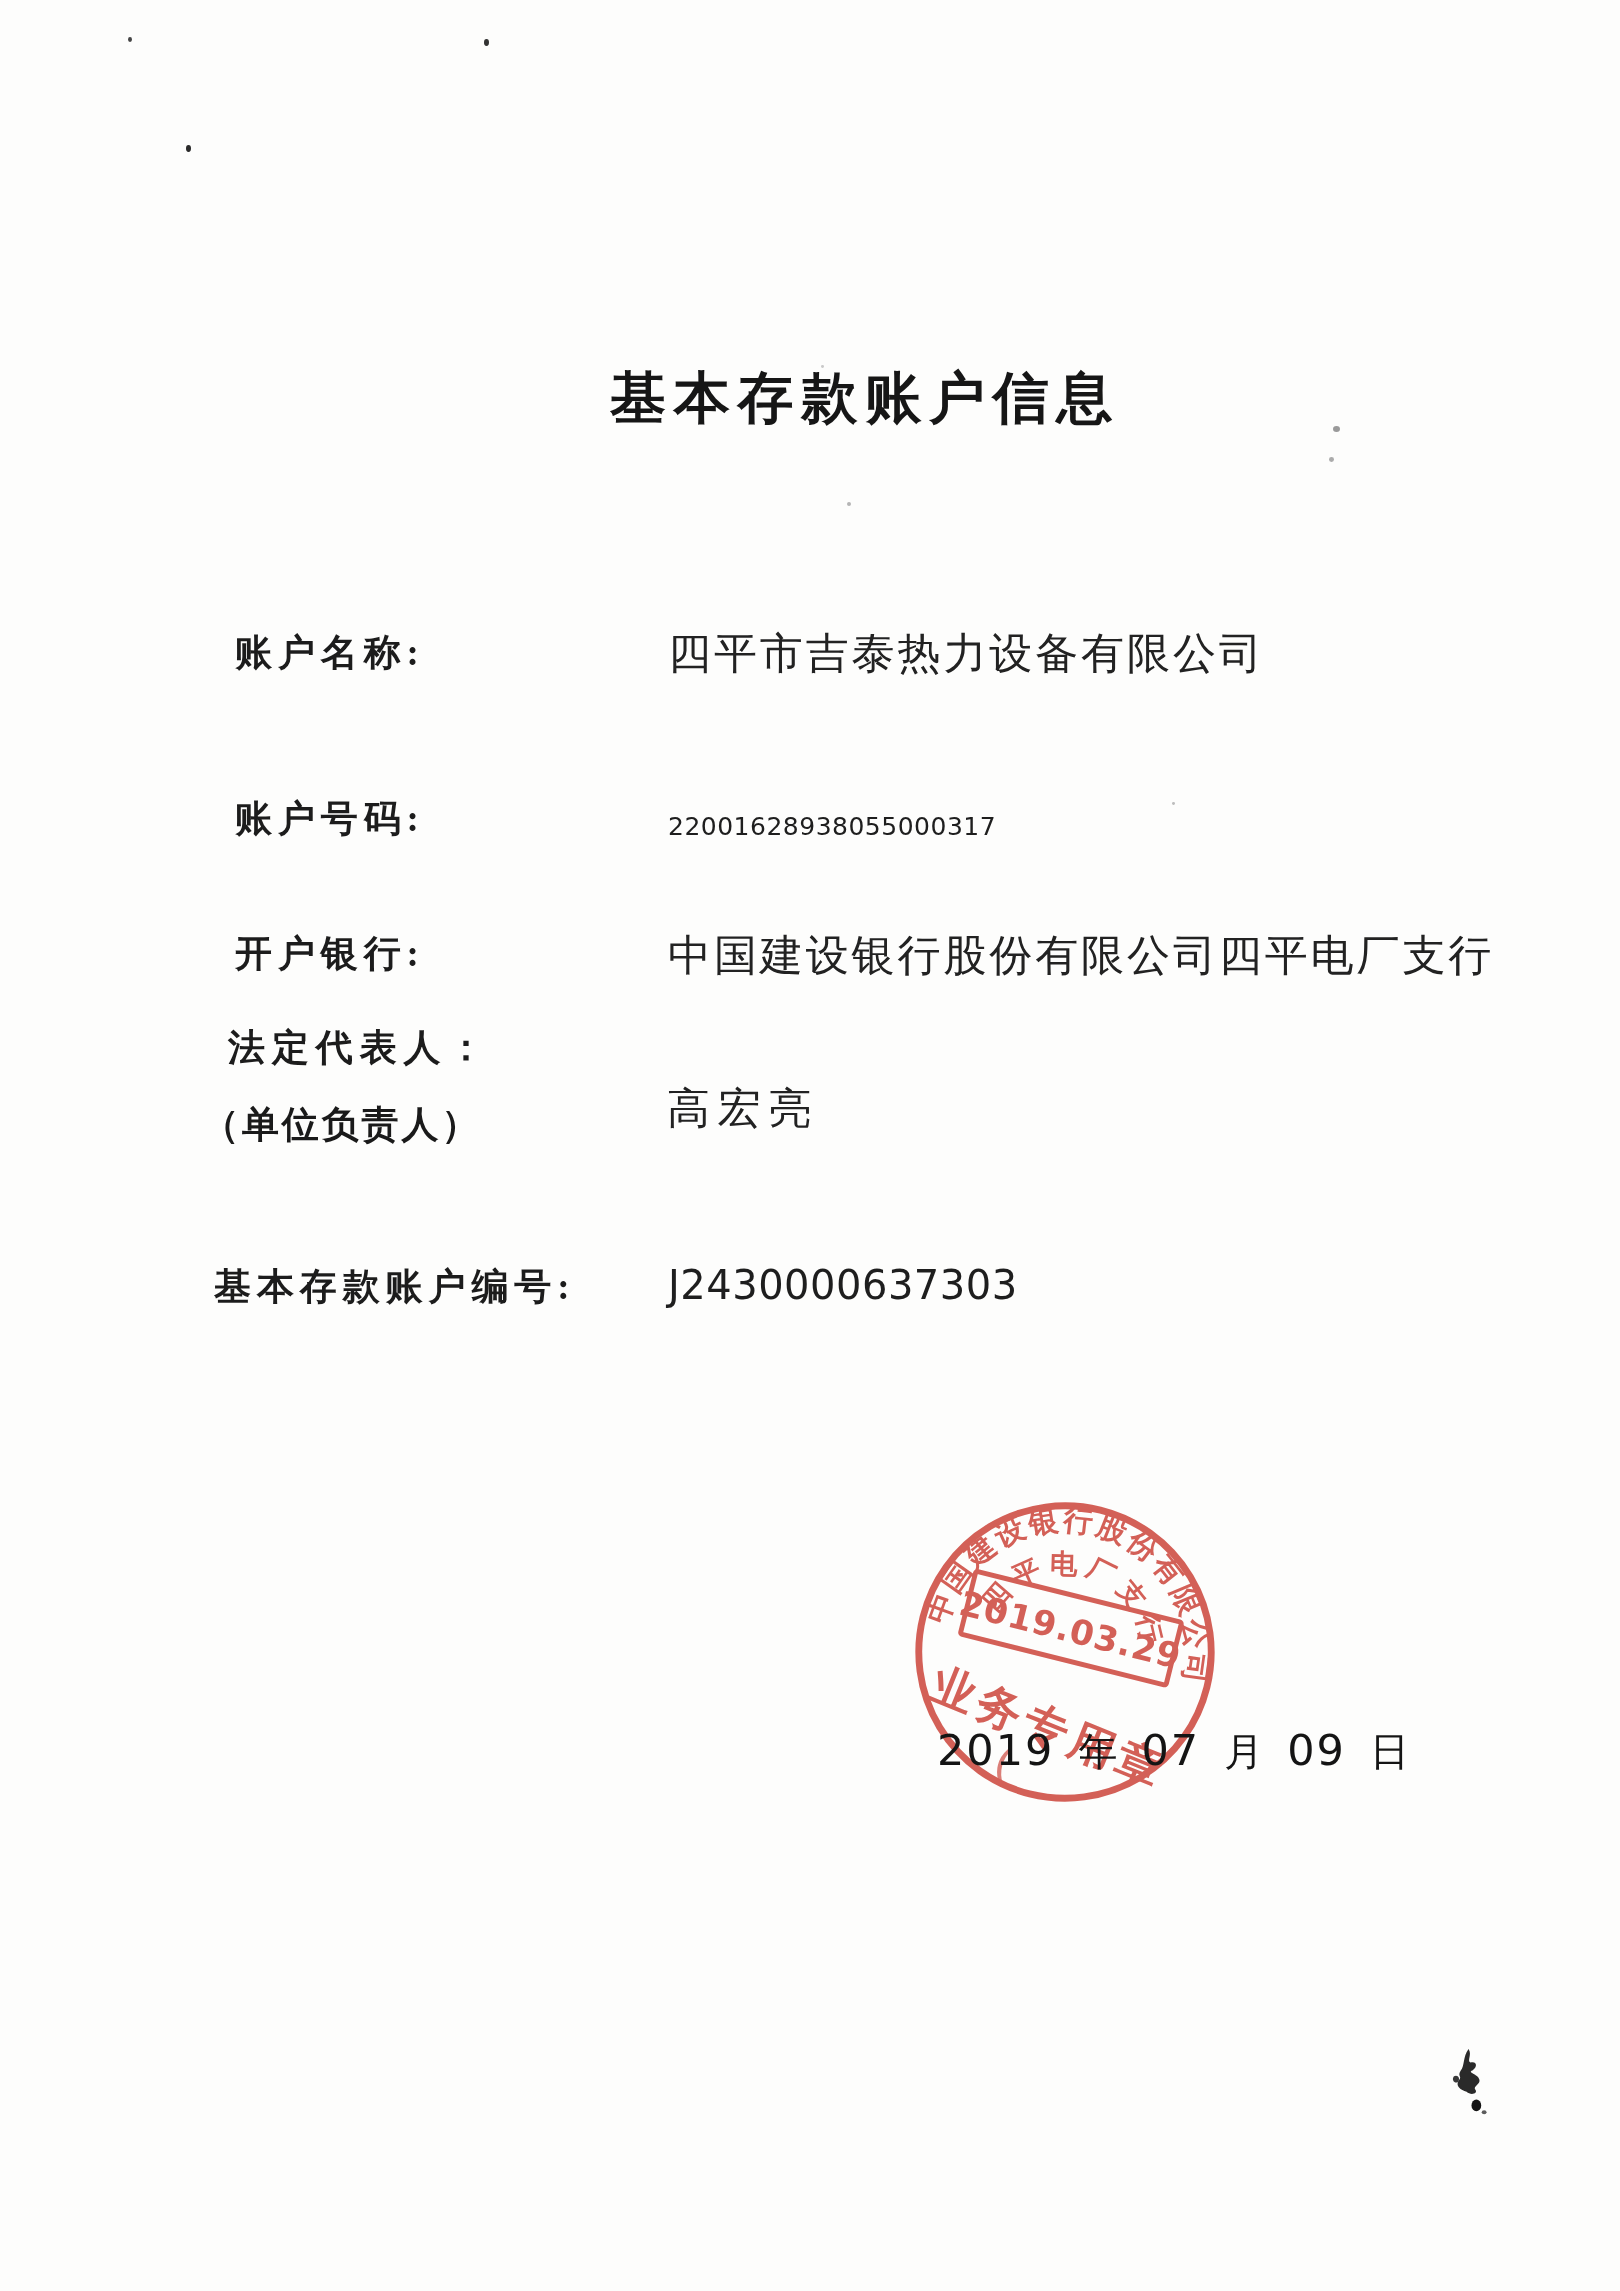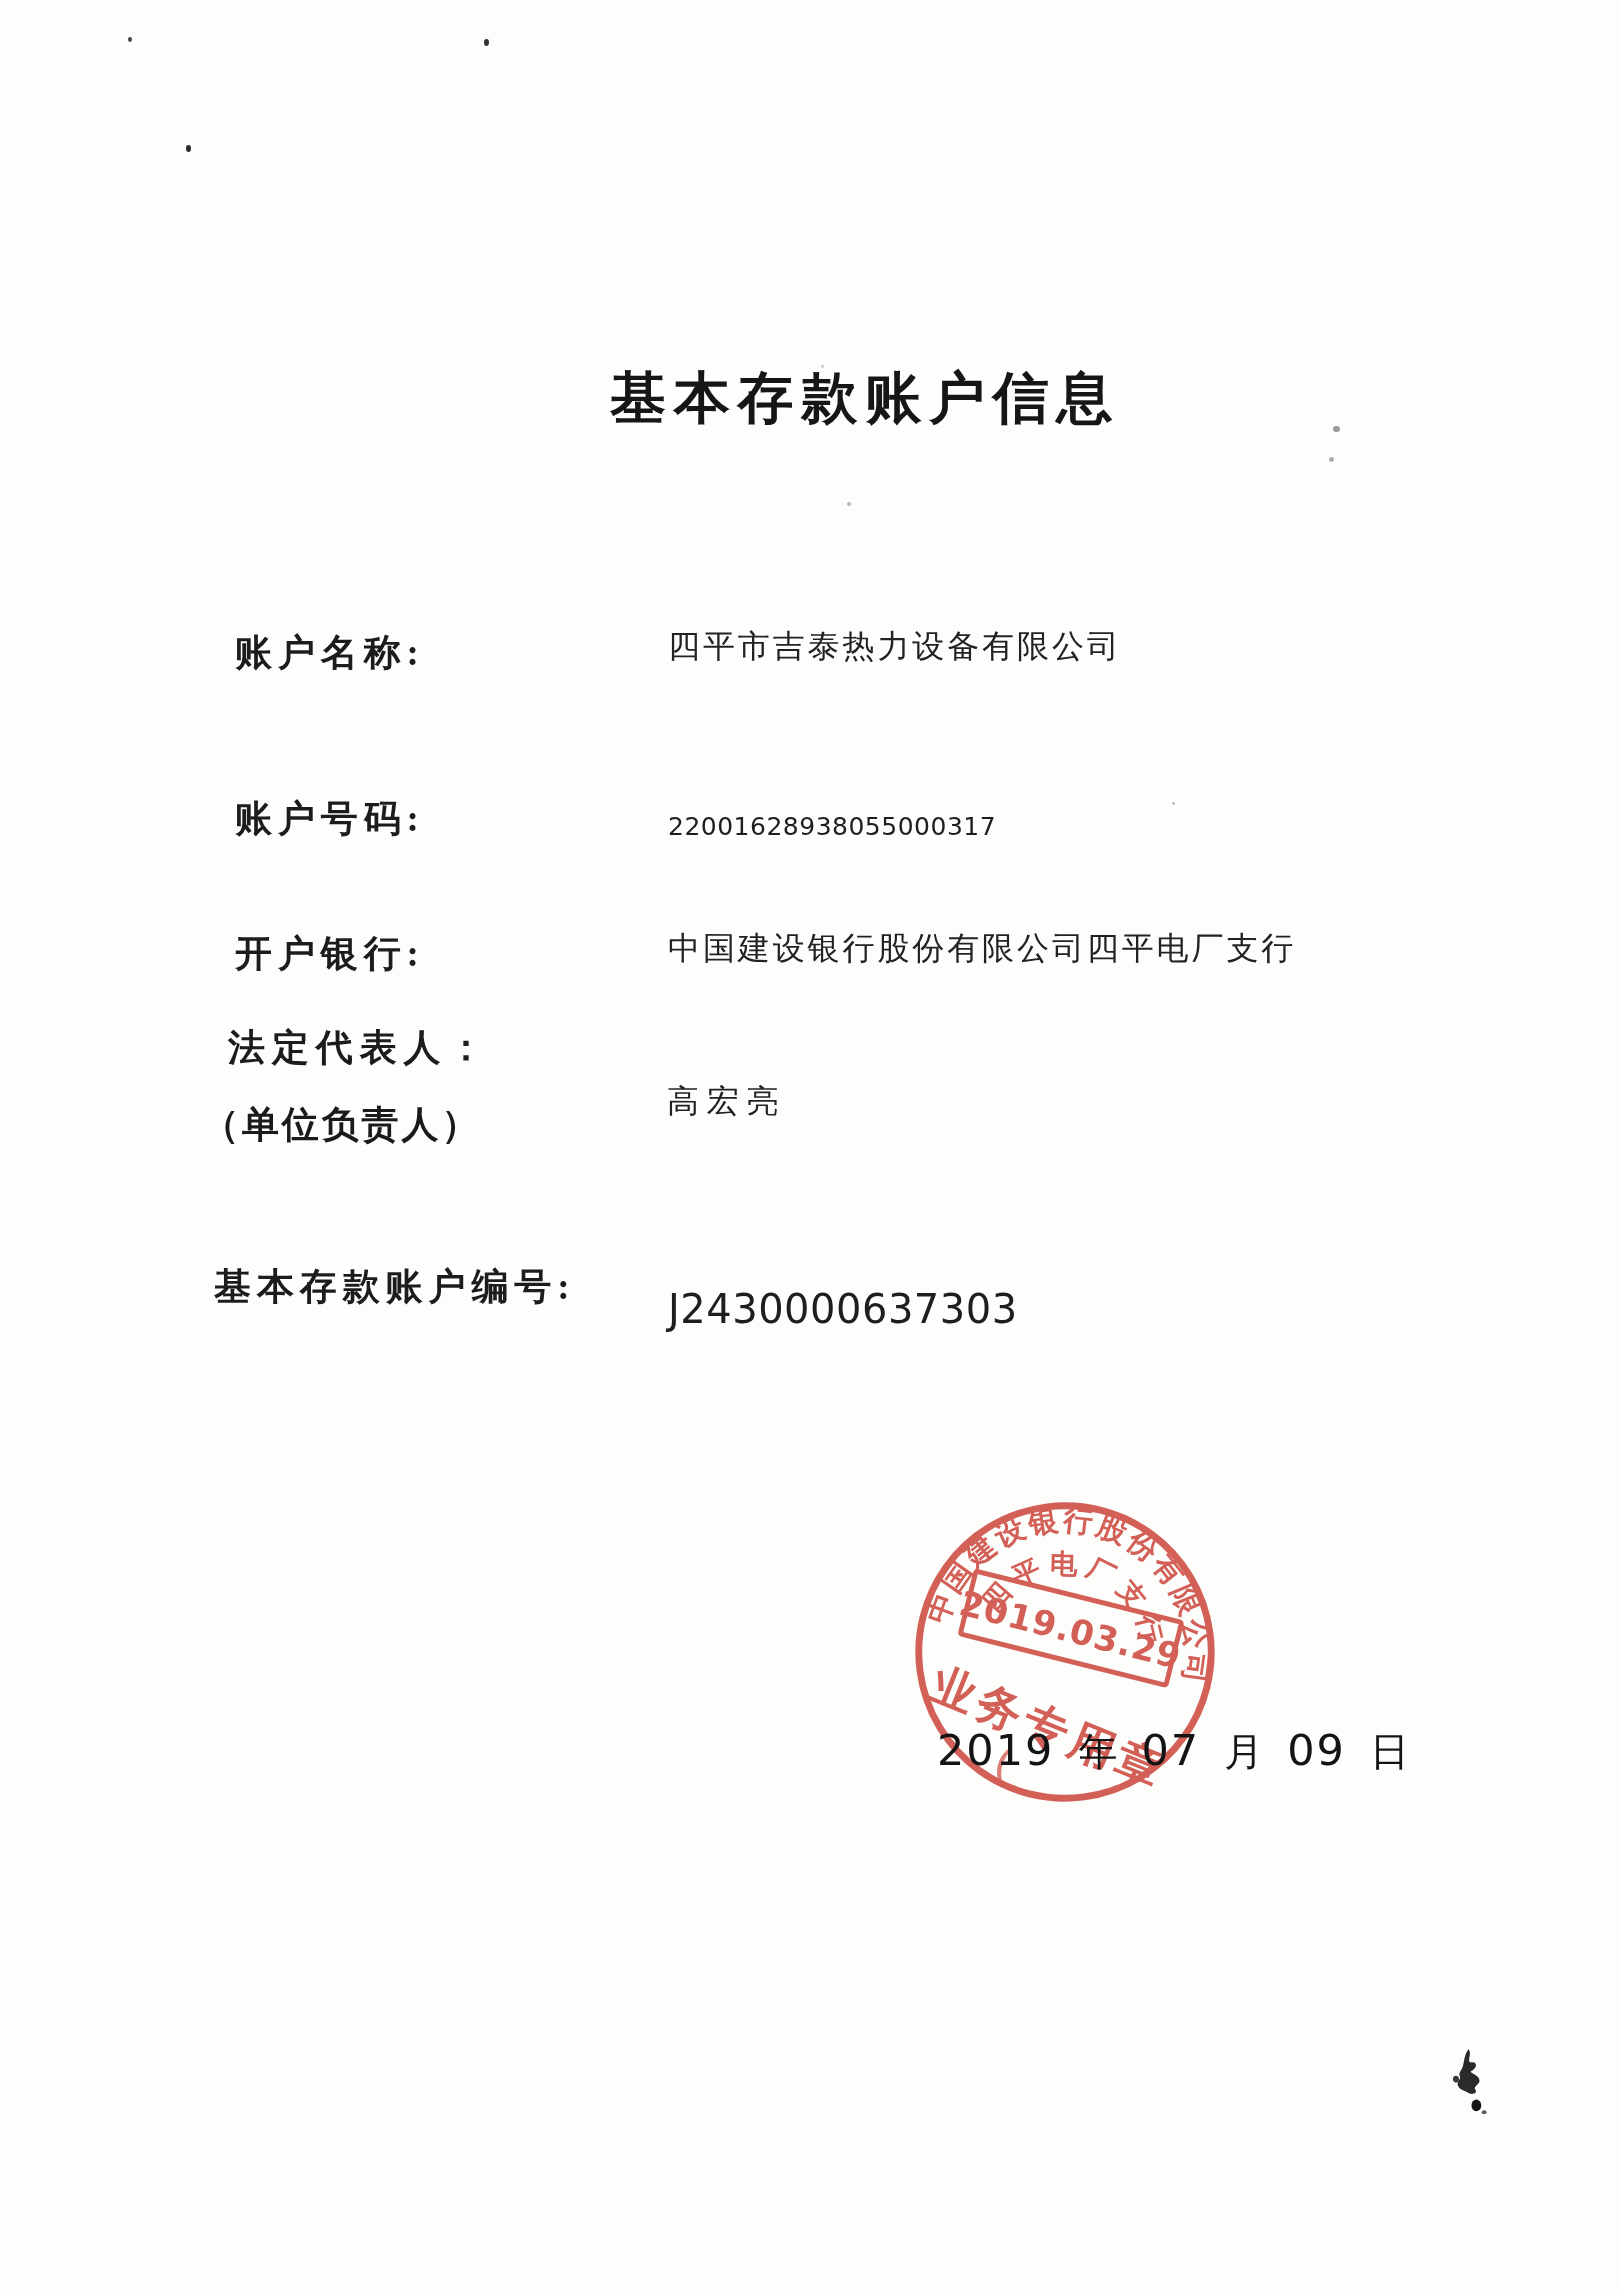--- a/index.html
+++ b/index.html
@@ -18,38 +18,38 @@
     font-size:56px;font-weight:bold;
     letter-spacing:7.8px;
     color:#161616;
     z-index:2;
   }
   .label{
     font-size:37px;font-weight:bold;
     letter-spacing:5.9px;color:#1c1c1c;z-index:2;
   }
   .value{
-    font-size:32px;letter-spacing:2.9px;color:#222;z-index:2;text-align:center;
+    font-size:43px;letter-spacing:2.9px;color:#222;z-index:2;text-align:center;
   }
   .num{
     font-family:"DejaVu Sans","Liberation Sans",sans-serif;
     font-weight:500;
     font-size:37px;letter-spacing:0.5px;color:#1e1e1e;
   }
   .f0l{left:235px;top:628px;text-align:right;}
   .f0v{left:668px;top:625px;}
   .f1l{left:235px;top:794px;}
   .f1v{left:668px;top:798px;font-size:25px;margin-top:14px;}
   .f2l{left:235px;top:929px;text-align:center;}
   .f2v{left:668px;top:927px;}
   .f3l1{left:228px;top:1023px;letter-spacing:6.9px;}
   .f3l2{left:202px;top:1100px;font-weight:bold;font-size:37px;letter-spacing:2.9px;z-index:2;position:absolute;white-space:nowrap;}
   .f3v{left:667px;top:1080px;letter-spacing:7.8px;}
   .f4l{left:214px;top:1262px;letter-spacing:5.9px;}
-  .f4v{left:668px;top:1262px;font-size:40px;margin-top:24px;}
+  .f4v{left:668px;top:1262px;font-size:40px;}
   .dateline{
     left:937px;top:1725px;z-index:3;
     display:flex;align-items:baseline;gap:24px;
     font-size:39px;color:#141414;
   }
   .dateline .dnum{
     font-family:"DejaVu Sans","Liberation Sans",sans-serif;
     font-size:43px;letter-spacing:2px;
   }
   .stamp{left:907px;top:1494px;z-index:1;}

